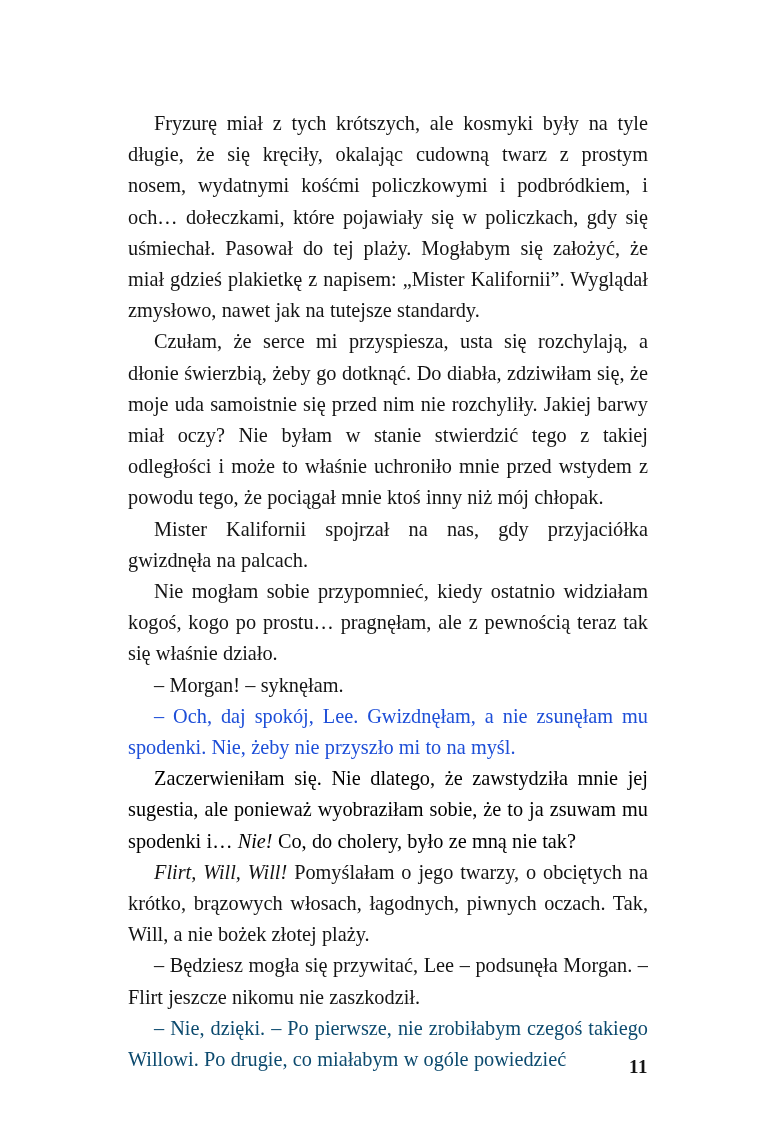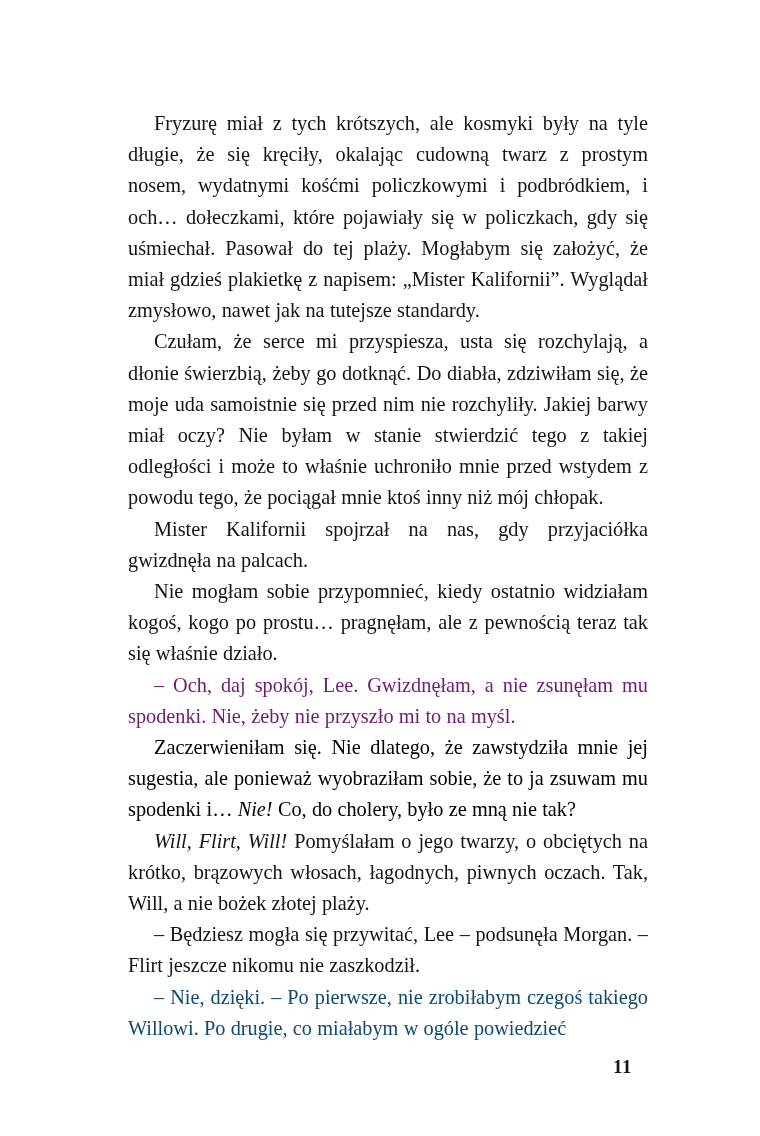--- a/index.html
+++ b/index.html
@@ -33,41 +33,42 @@
     text-indent: 26px;
     hyphens: manual;
     -webkit-hyphens: manual;
     word-spacing: 0.01em;
   }
   em, .ital {
     font-style: italic;
   }
   .page-number {
     position: absolute;
-    right: 128px;
+    right: 112px;
     top: 1048px;
     font-family: "Liberation Serif", "DejaVu Serif", serif;
     font-size: 19px;
     font-weight: bold;
     color: #141414;
     letter-spacing: 0.5px;
   }
 </style>
 </head>
 <body>
 
 <div class="page" style="background: rgb(255, 255, 255);">
 
   <div class="text-block">
     <p class="para" style="color: rgb(20, 20, 20);"><span>Fryzurę miał z tych krótszych, ale kosmyki były na tyle długie, że się kręciły, okalając cudowną twarz z prostym nosem, wydatnymi kośćmi policzkowymi i podbródkiem, i och… dołeczkami, które pojawiały się w policzkach, gdy się uśmiechał. Pasował do tej plaży. Mogłabym się założyć, że miał gdzieś plakietkę z napisem: „Mister Kalifornii”. Wyglądał zmysłowo, nawet jak na tutejsze standardy.</span></p>
     <p class="para" style="color: rgb(20, 20, 20);"><span>Czułam, że serce mi przyspiesza, usta się rozchylają, a dłonie świerzbią, żeby go dotknąć. Do diabła, zdziwiłam się, że moje uda samoistnie się przed nim nie rozchyliły. Jakiej barwy miał oczy? Nie byłam w stanie stwierdzić tego z takiej odległości i może to właśnie uchroniło mnie przed wstydem z powodu tego, że pociągał mnie ktoś inny niż mój chłopak.</span></p>
     <p class="para" style="color: rgb(20, 20, 20);"><span>Mister Kalifornii spojrzał na nas, gdy przyjaciółka gwizdnęła na palcach.</span></p>
     <p class="para" style="color: rgb(20, 20, 20);"><span>Nie mogłam sobie przypomnieć, kiedy ostatnio widziałam kogoś, kogo po prostu… pragnęłam, ale z pewnością teraz tak się właśnie działo.</span></p>
-    <p class="para" style="color: #701a75;"><span>– Och, daj spokój, Lee. Gwizdnęłam, a nie zsunęłam mu spodenki. Nie, żeby nie przyszło mi to na myśl.</span></p>
+    <p class="para" style="color: rgb(20, 20, 20);"><span>– Morgan! – syknęłam.</span></p>
+    <p class="para" style="color: #1d4ed8;"><span>– Och, daj spokój, Lee. Gwizdnęłam, a nie zsunęłam mu spodenki. Nie, żeby nie przyszło mi to na myśl.</span></p>
     <p class="para" style="color: #000000;"><span>Zaczerwieniłam się. Nie dlatego, że zawstydziła mnie jej sugestia, ale ponieważ wyobraziłam sobie, że to ja zsuwam mu spodenki i… </span><em>Nie!</em><span> Co, do cholery, było ze mną nie tak?</span></p>
-    <p class="para" style="color: rgb(20, 20, 20);"><em>Will, Flirt, Will!</em><span> Pomyślałam o jego twarzy, o obciętych na krótko, brązowych włosach, łagodnych, piwnych oczach. Tak, Will, a nie bożek złotej plaży.</span></p>
+    <p class="para" style="color: rgb(20, 20, 20);"><em>Flirt, Will, Will!</em><span> Pomyślałam o jego twarzy, o obciętych na krótko, brązowych włosach, łagodnych, piwnych oczach. Tak, Will, a nie bożek złotej plaży.</span></p>
     <p class="para" style="color: rgb(20, 20, 20);"><span>– Będziesz mogła się przywitać, Lee – podsunęła Morgan. – Flirt jeszcze nikomu nie zaszkodził.</span></p>
     <p class="para" style="color: #0c4a6e;"><span>– Nie, dzięki. – Po pierwsze, nie zrobiłabym czegoś takiego Willowi. Po drugie, co miałabym w ogóle powiedzieć</span></p>
   </div>
 
   <div class="page-number" style="color: rgb(20, 20, 20);">11</div>
 
 </div>
 
 </body></html>

